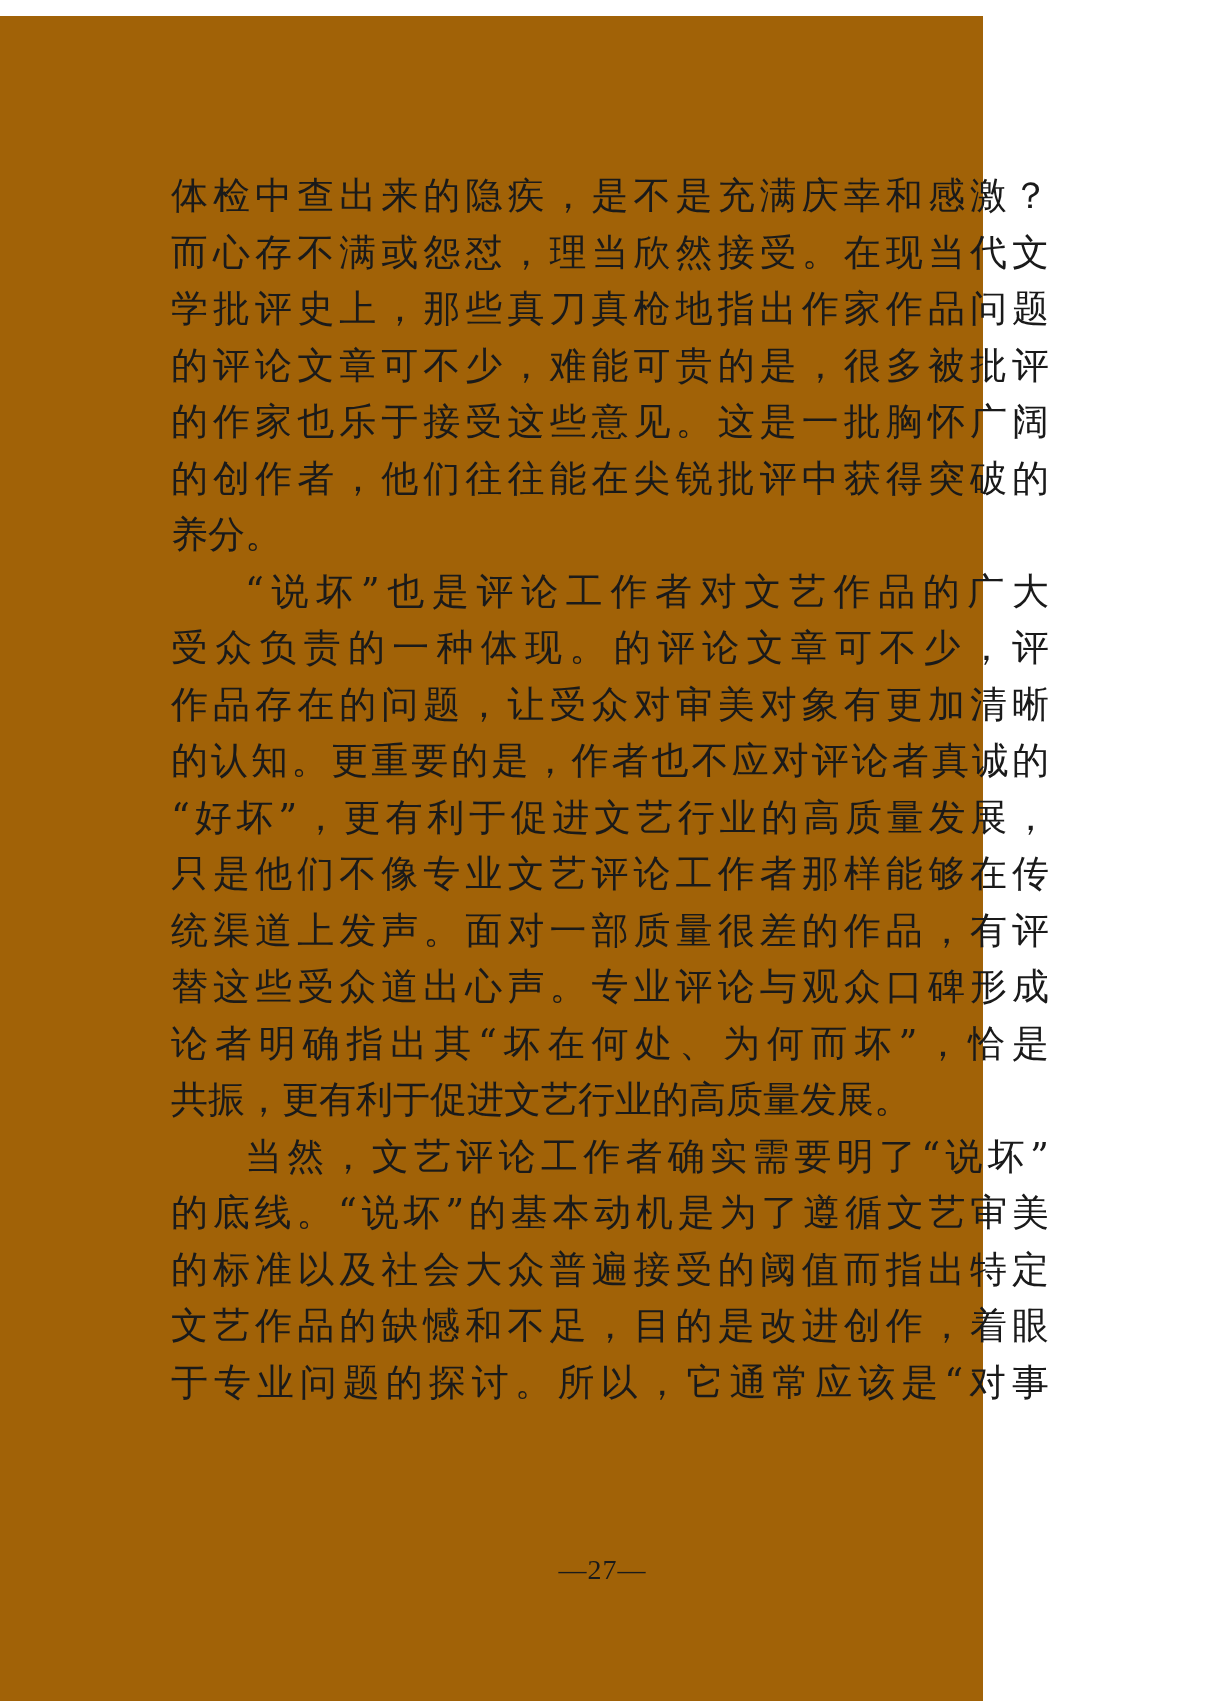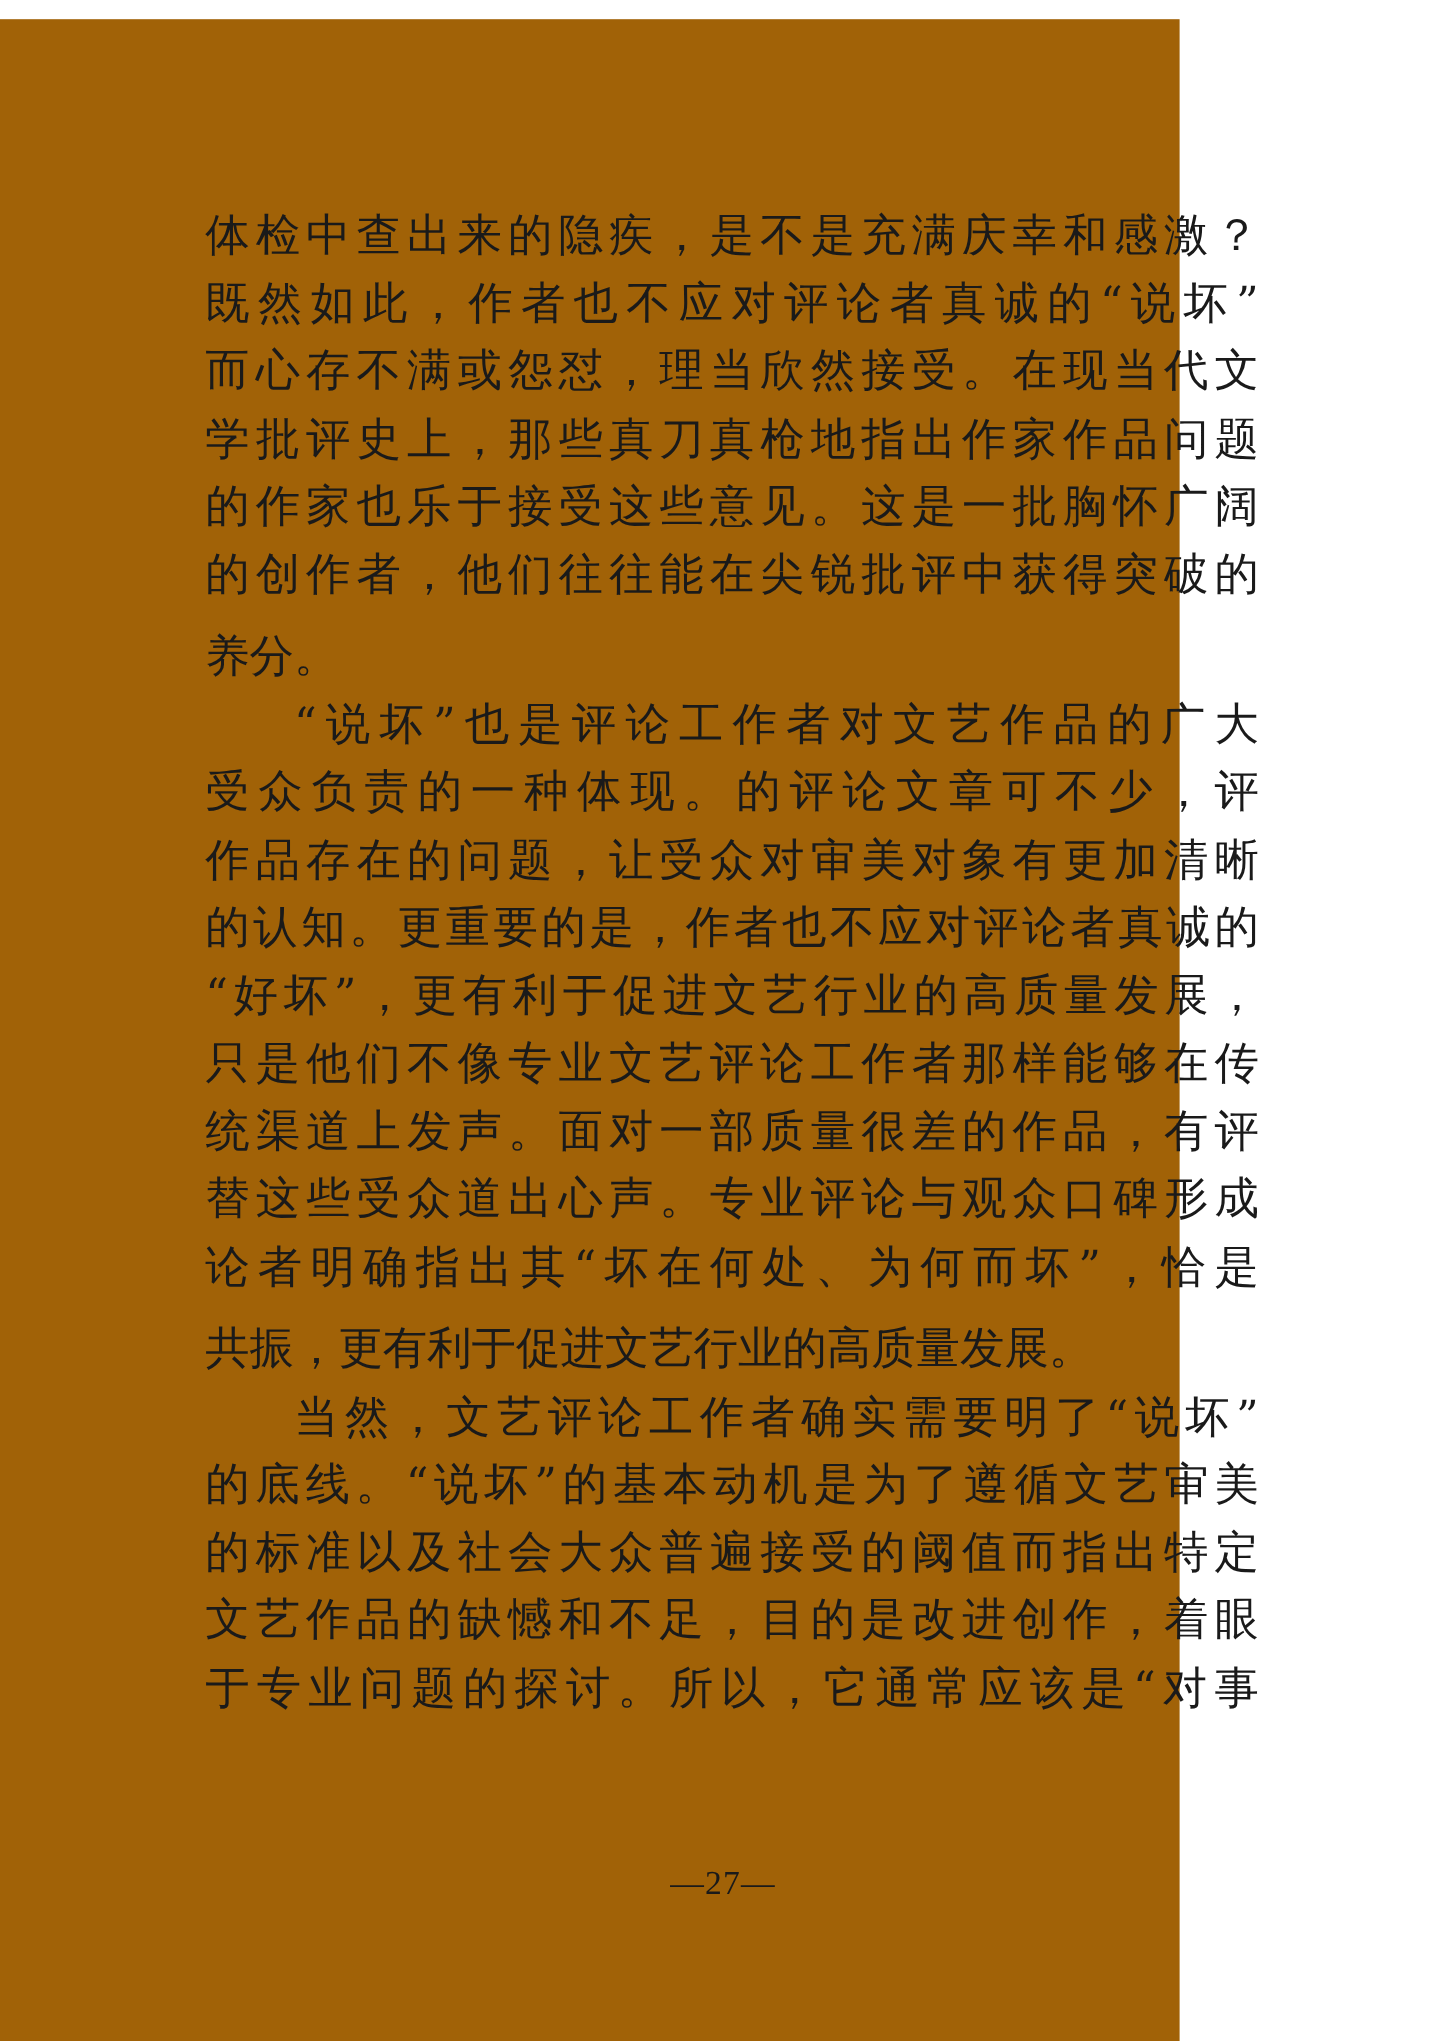--- a/index.html
+++ b/index.html
@@ -32,21 +32,20 @@
       height: 56.5px;
       line-height: 56.5px;
       font-size: 37px;
       white-space: nowrap;
       text-align: justify;
       text-align-last: justify;
       letter-spacing: 0;
     }
     .line.last {
       text-align-last: left;
-      margin-top: 12px;
     }
     .line.indent {
       padding-left: 74px;
     }
     .page-number {
       position: absolute;
       left: 0;
       width: 1205px;
       top: 1538px;
       text-align: center;
@@ -55,23 +54,23 @@
       color: #1a1a1a;
       letter-spacing: 1px;
     }
   </style>
 </head>
 <body>
 
 <div class="page">
   <div class="text-block" id="text-block">
     <div class="line">体检中查出来的隐疾，是不是充满庆幸和感激？</div>
-    <div class="line">既然如此，作者也不应对评论者真诚的“说坏”</div>
     <div class="line">而心存不满或怨怼，理当欣然接受。在现当代文</div>
     <div class="line">学批评史上，那些真刀真枪地指出作家作品问题</div>
+    <div class="line">的评论文章可不少，难能可贵的是，很多被批评</div>
     <div class="line">的作家也乐于接受这些意见。这是一批胸怀广阔</div>
     <div class="line">的创作者，他们往往能在尖锐批评中获得突破的</div>
     <div class="line last">养分。</div>
     <div class="line indent">“说坏”也是评论工作者对文艺作品的广大</div>
     <div class="line">受众负责的一种体现。的评论文章可不少，评</div>
     <div class="line">作品存在的问题，让受众对审美对象有更加清晰</div>
     <div class="line">的认知。更重要的是，作者也不应对评论者真诚的</div>
     <div class="line">“好坏”，更有利于促进文艺行业的高质量发展，</div>
     <div class="line">只是他们不像专业文艺评论工作者那样能够在传</div>
     <div class="line">统渠道上发声。面对一部质量很差的作品，有评</div>

